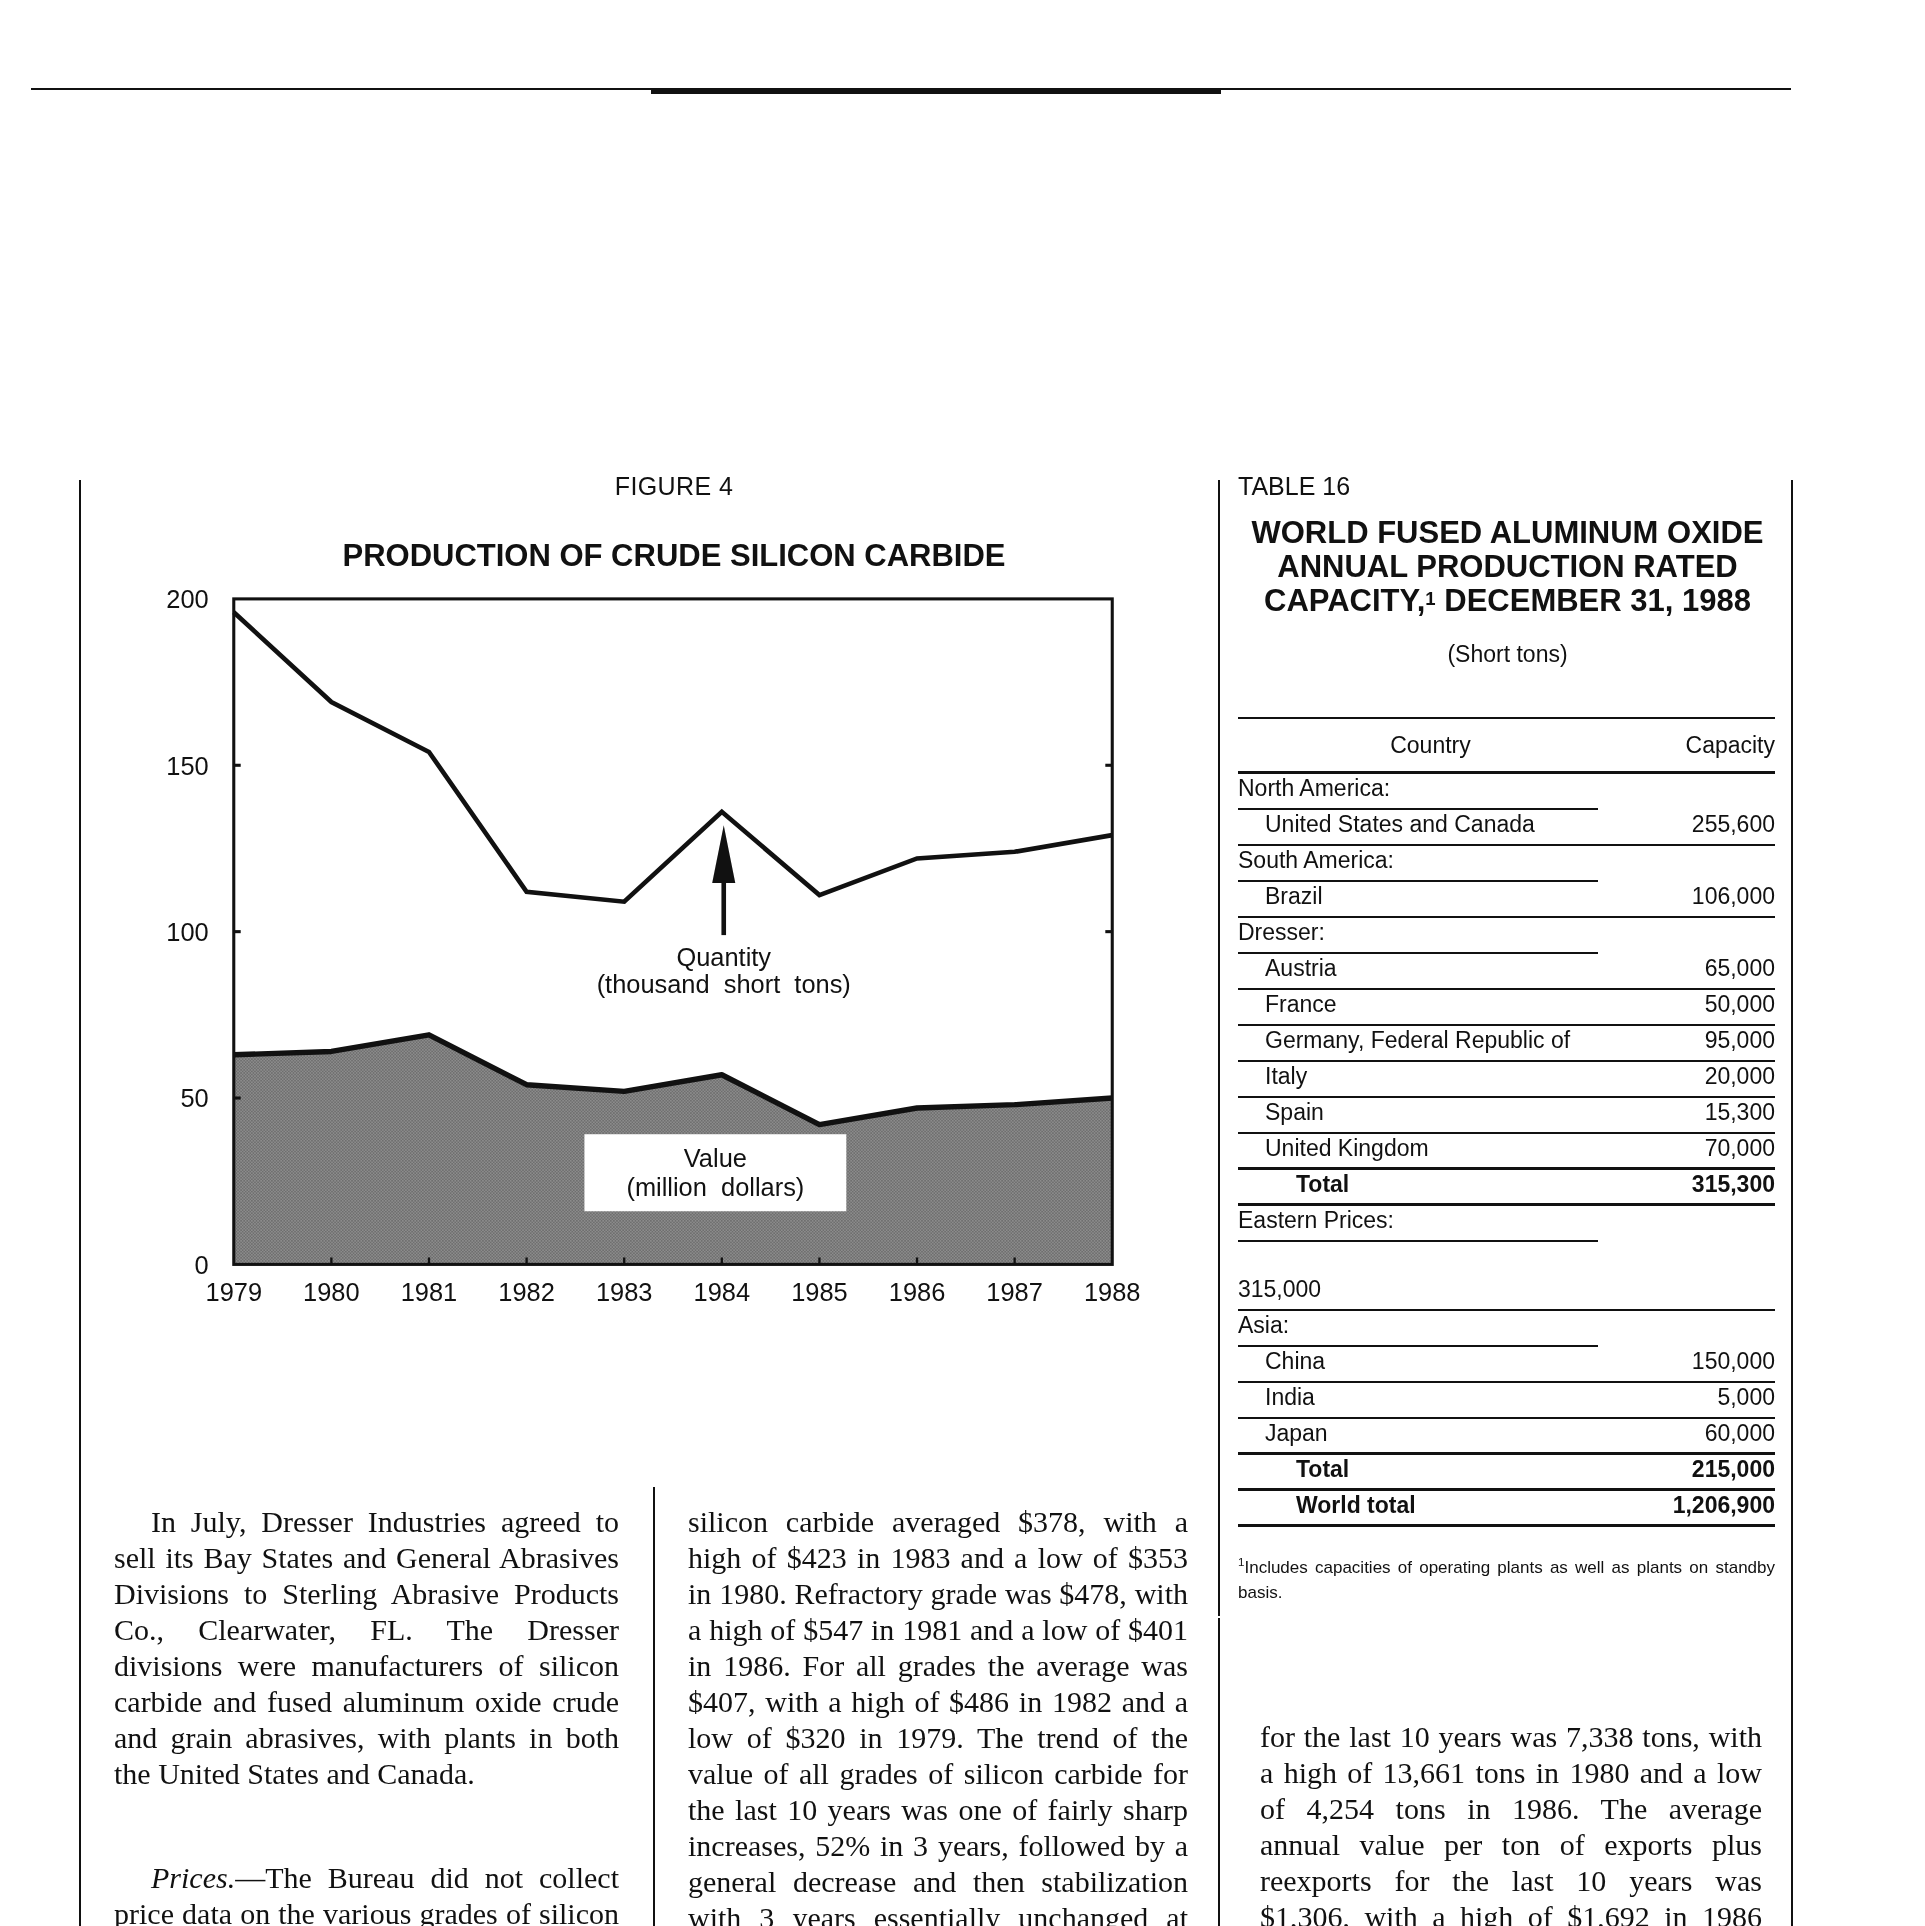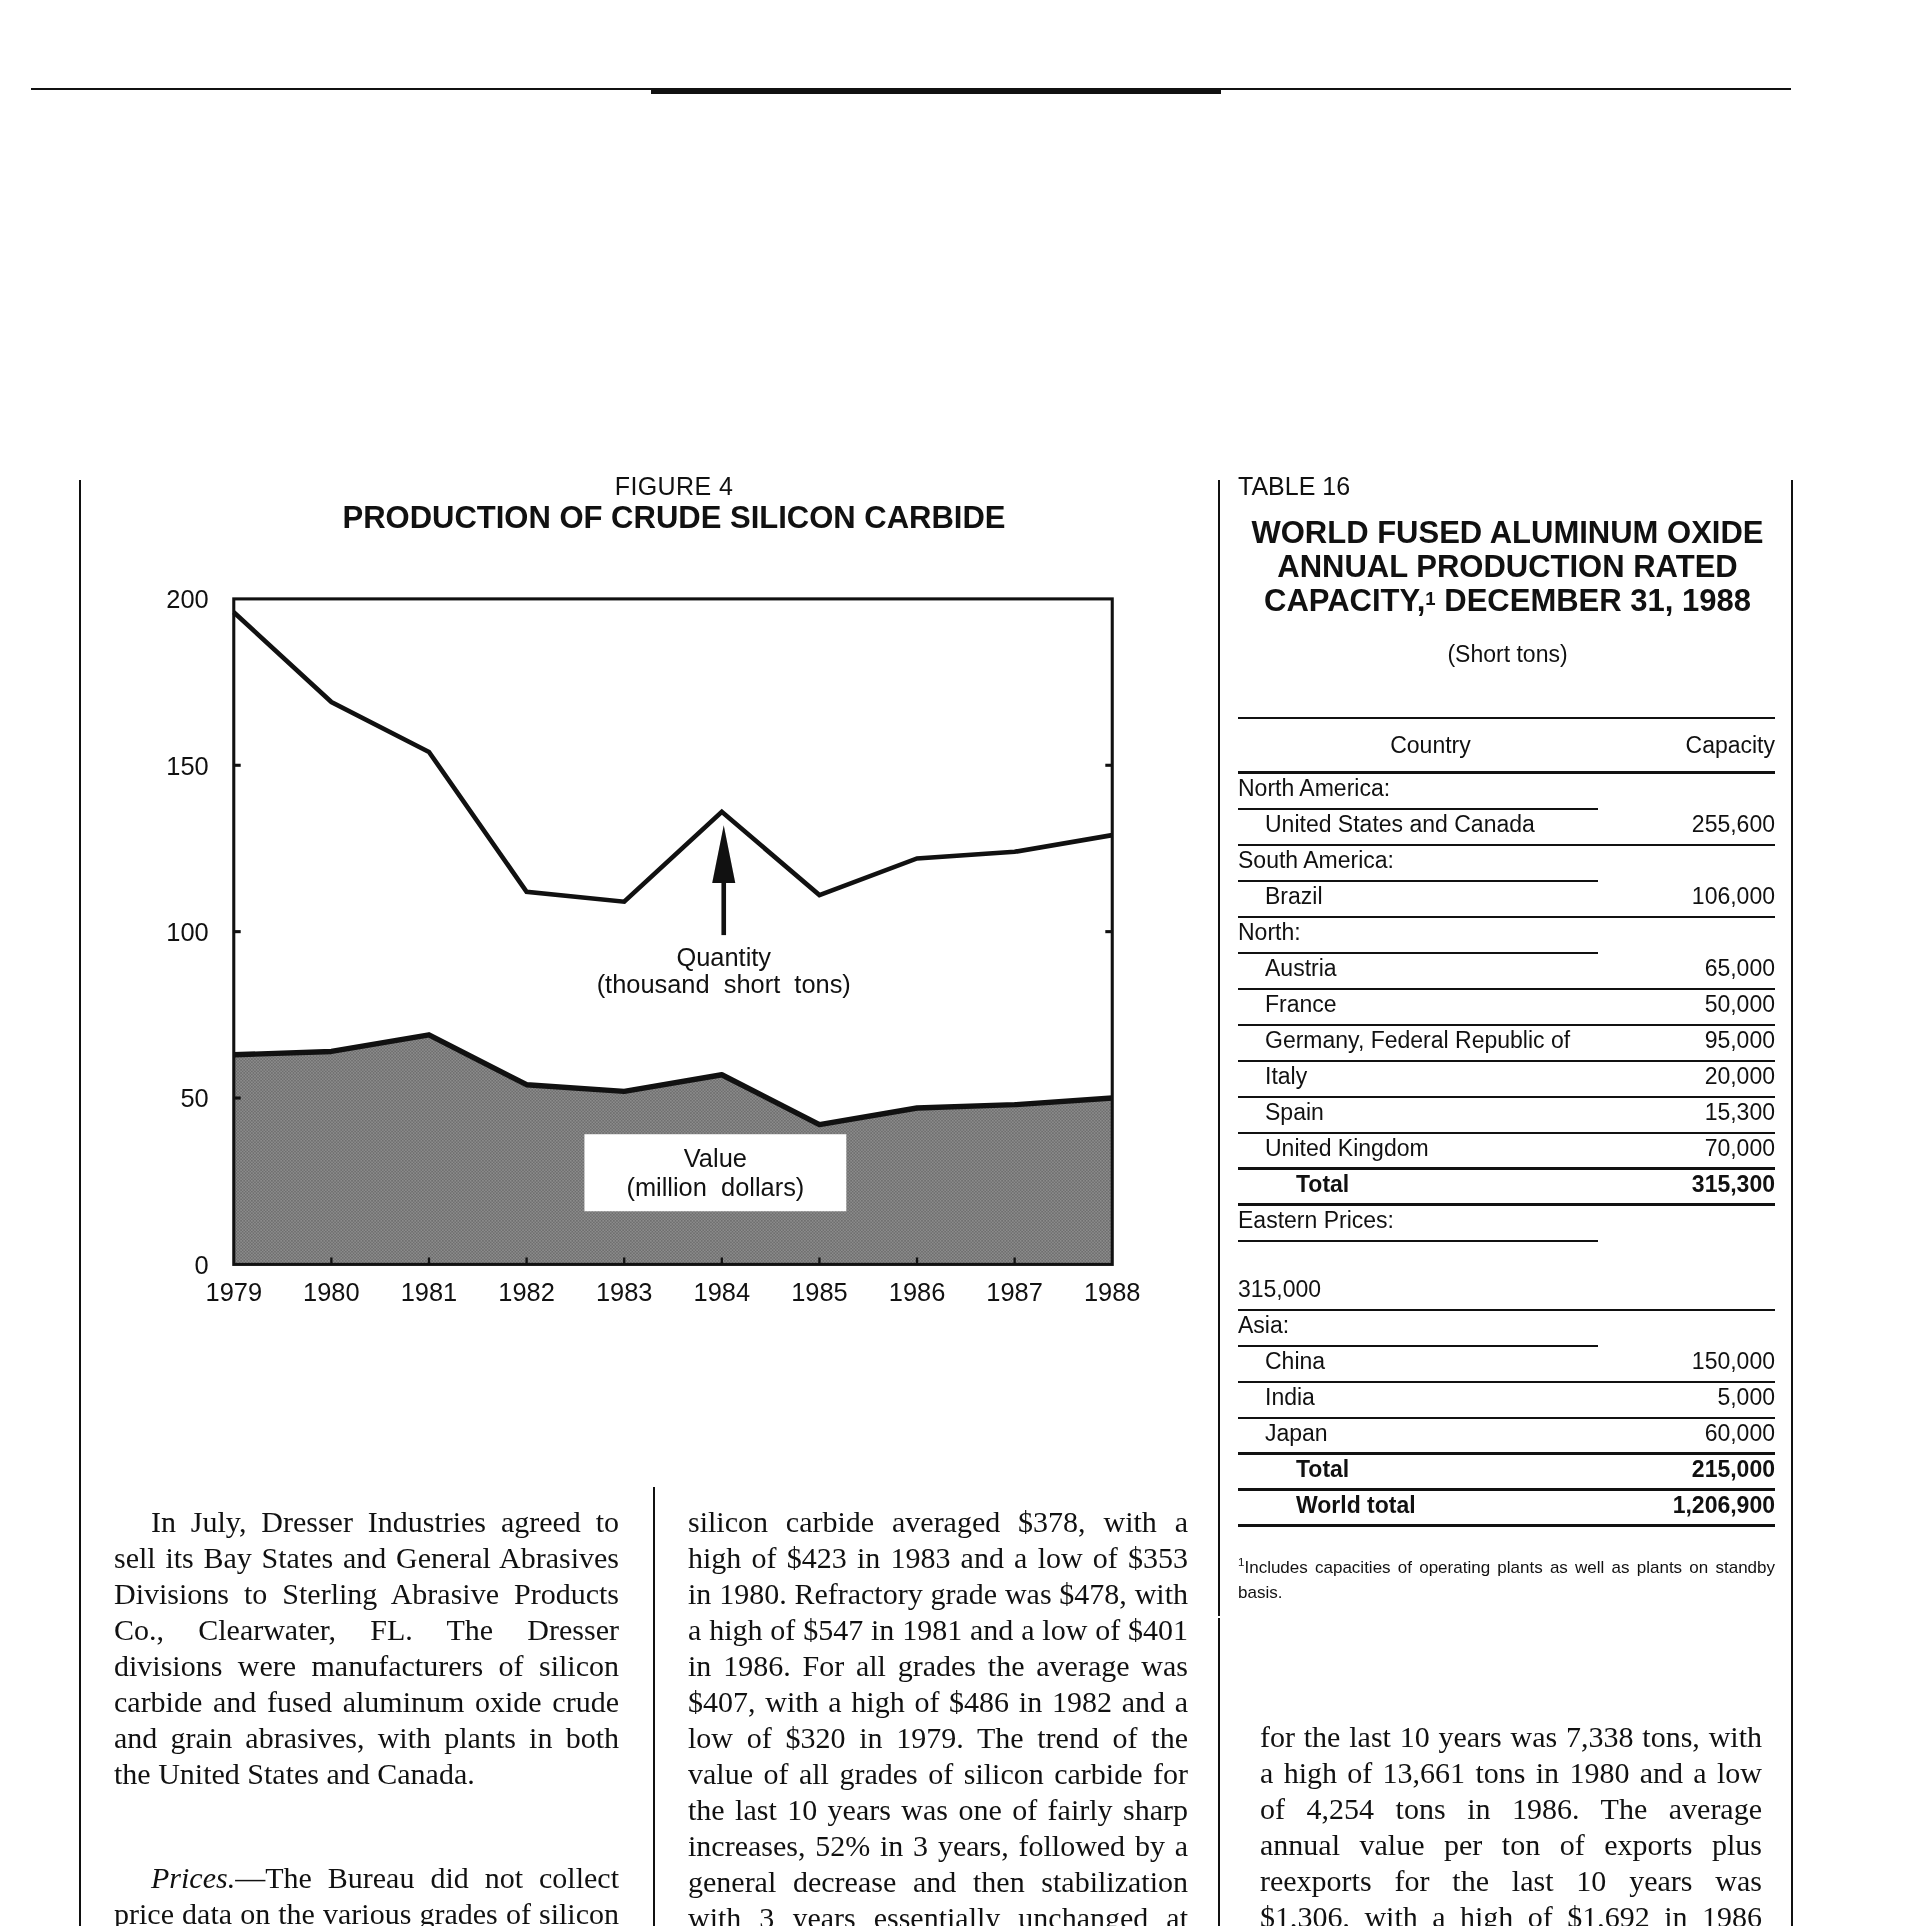--- a/index.html
+++ b/index.html
@@ -5,21 +5,21 @@
   html, body { margin:0; padding:0; background:#ffffff; }
   body { width:1926px; height:2526px; position:relative; overflow:hidden; color:#111; }
   .rule-thin { position:absolute; left:31px; top:88px; width:1760px; height:2.3px; background:#111; }
   .rule-thick { position:absolute; left:651px; top:89px; width:570px; height:5.4px; background:#111; }
   .vline { position:absolute; width:1.9px; background:#111; }
   .sans { font-family:"Liberation Sans", "DejaVu Sans", sans-serif; }
   .serif { font-family:"Liberation Serif", "DejaVu Serif", serif; }
 
   
   .fig-label { position:absolute; left:231px; width:886px; top:472px; text-align:center; font-size:25px; font-weight:400; letter-spacing:0.4px; }
-  .fig-title { position:absolute; left:231px; width:886px; top:500px; text-align:center; font-size:31px; font-weight:700; }
+  .fig-title { position:absolute; left:231px; width:886px; top:538px; text-align:center; font-size:31px; font-weight:700; }
   #chart { position:absolute; left:0; top:0; width:1217px; height:1348px; overflow:visible; }
   .tick-label { font-family:"Liberation Sans", "DejaVu Sans", sans-serif; font-size:66px; fill:#111; }
 
   
   .tbl-num { position:absolute; left:1238px; width:539px; top:472px; text-align:left; font-size:25px; }
   .tbl-title { position:absolute; left:1238px; width:539px; top:516px; text-align:center; font-size:31px; font-weight:700; line-height:34px; }
   .tbl-title sup { font-size:18.5px; vertical-align:top; position:relative; top:-2.3px; }
   .tbl-unit { position:absolute; left:1238px; width:539px; top:641px; text-align:center; font-size:23px; }
   .tbl { position:absolute; left:1238px; width:537px; top:717px; font-size:23px; }
   .tbl .top-rule { height:2.3px; background:#111; }
@@ -174,21 +174,21 @@
         <span class="name">South America:</span>
         <span class="val"></span>
         <div class="sep short"></div>
       </div>
       <div class="row">
         <span class="name">Brazil</span>
         <span class="val">106,000</span>
         <div class="sep full"></div>
       </div>
       <div class="row region">
-        <span class="name">North:</span>
+        <span class="name">Dresser:</span>
         <span class="val"></span>
         <div class="sep short"></div>
       </div>
       <div class="row">
         <span class="name">Austria</span>
         <span class="val">65,000</span>
         <div class="sep full"></div>
       </div>
       <div class="row">
         <span class="name">France</span>

